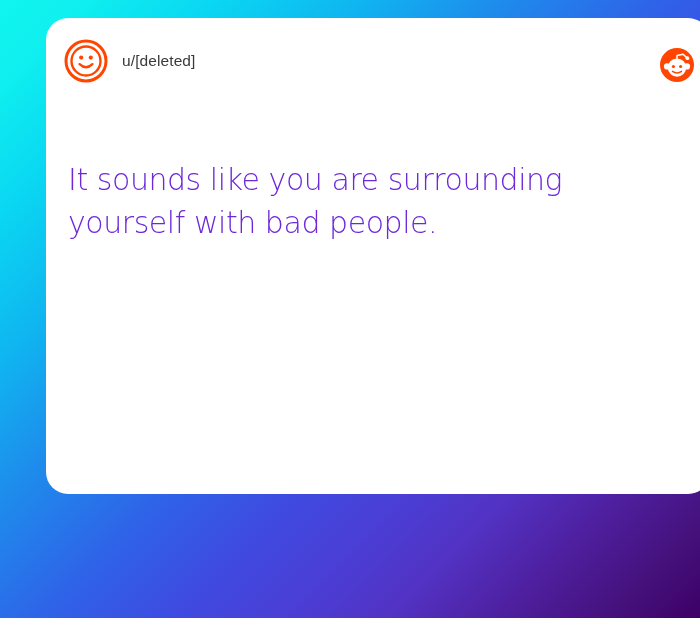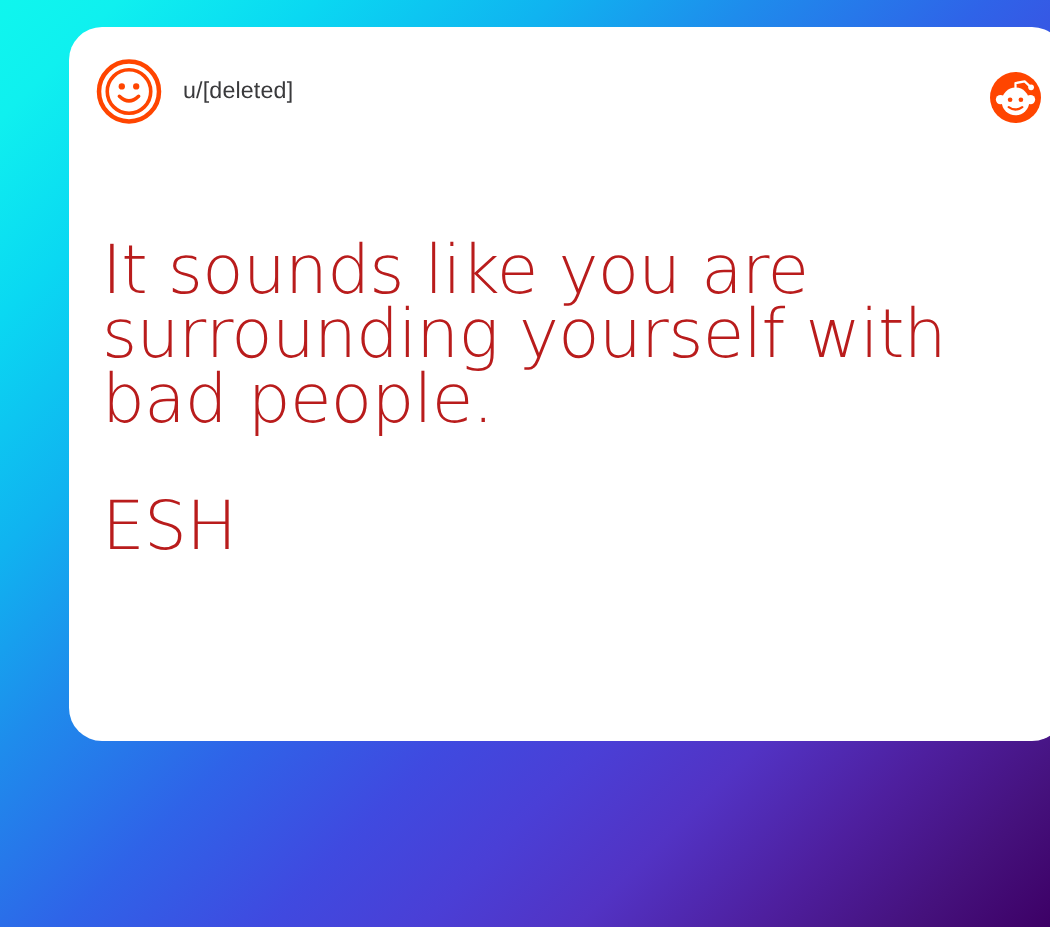--- a/index.html
+++ b/index.html
@@ -88,23 +88,23 @@
 
   
   .card-body {
     position: absolute;
     left: 22px;
     right: 22px;
     top: 140px;
   }
 
   .para {
-    font-size: 45px;
+    font-size: 30px;
     line-height: 43px;
-    color: #b91c1c;
+    color: #6d28d9;
     font-weight: 300;
     letter-spacing: -0.45px;
     font-family: "DejaVu Sans", sans-serif;
     white-space: pre-wrap;
     margin: 0 0 42px 0;
   }
   .para:last-child {
     margin-bottom: 0;
   }
 </style>
@@ -136,17 +136,16 @@
         <circle cx="7" cy="18.4" r="3.1" fill="#ffffff"></circle>
         <circle cx="13.4" cy="18.5" r="1.55" fill="#FF4500"></circle>
         <circle cx="20.6" cy="18.5" r="1.55" fill="#FF4500"></circle>
         <path d="M12.5 23.4 Q17 26.6 21.5 23.4" fill="none" stroke="#FF4500" stroke-width="1.5" stroke-linecap="round"></path>
       </svg>
 
     </div>
 
     <div class="card-body">
       <p class="para">It sounds like you are surrounding yourself with bad people.</p>
-      <p class="para">ESH</p>
     </div>
 
   </div>
 </div>
 
 </body></html>

